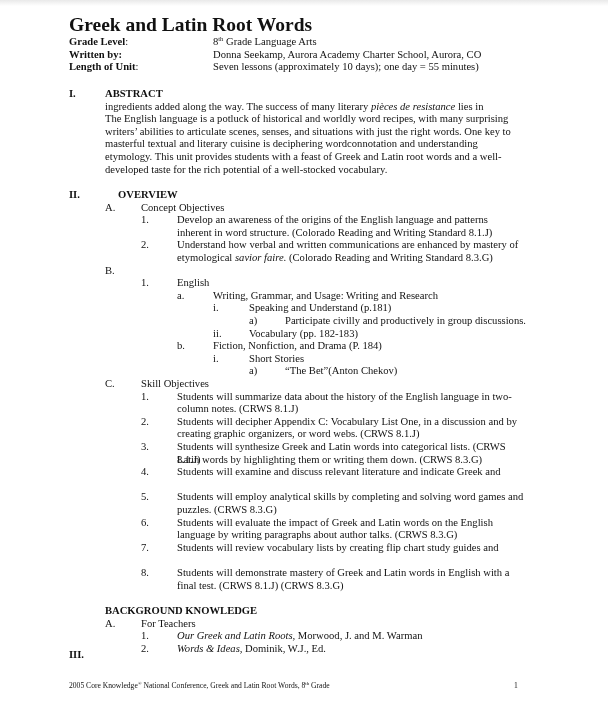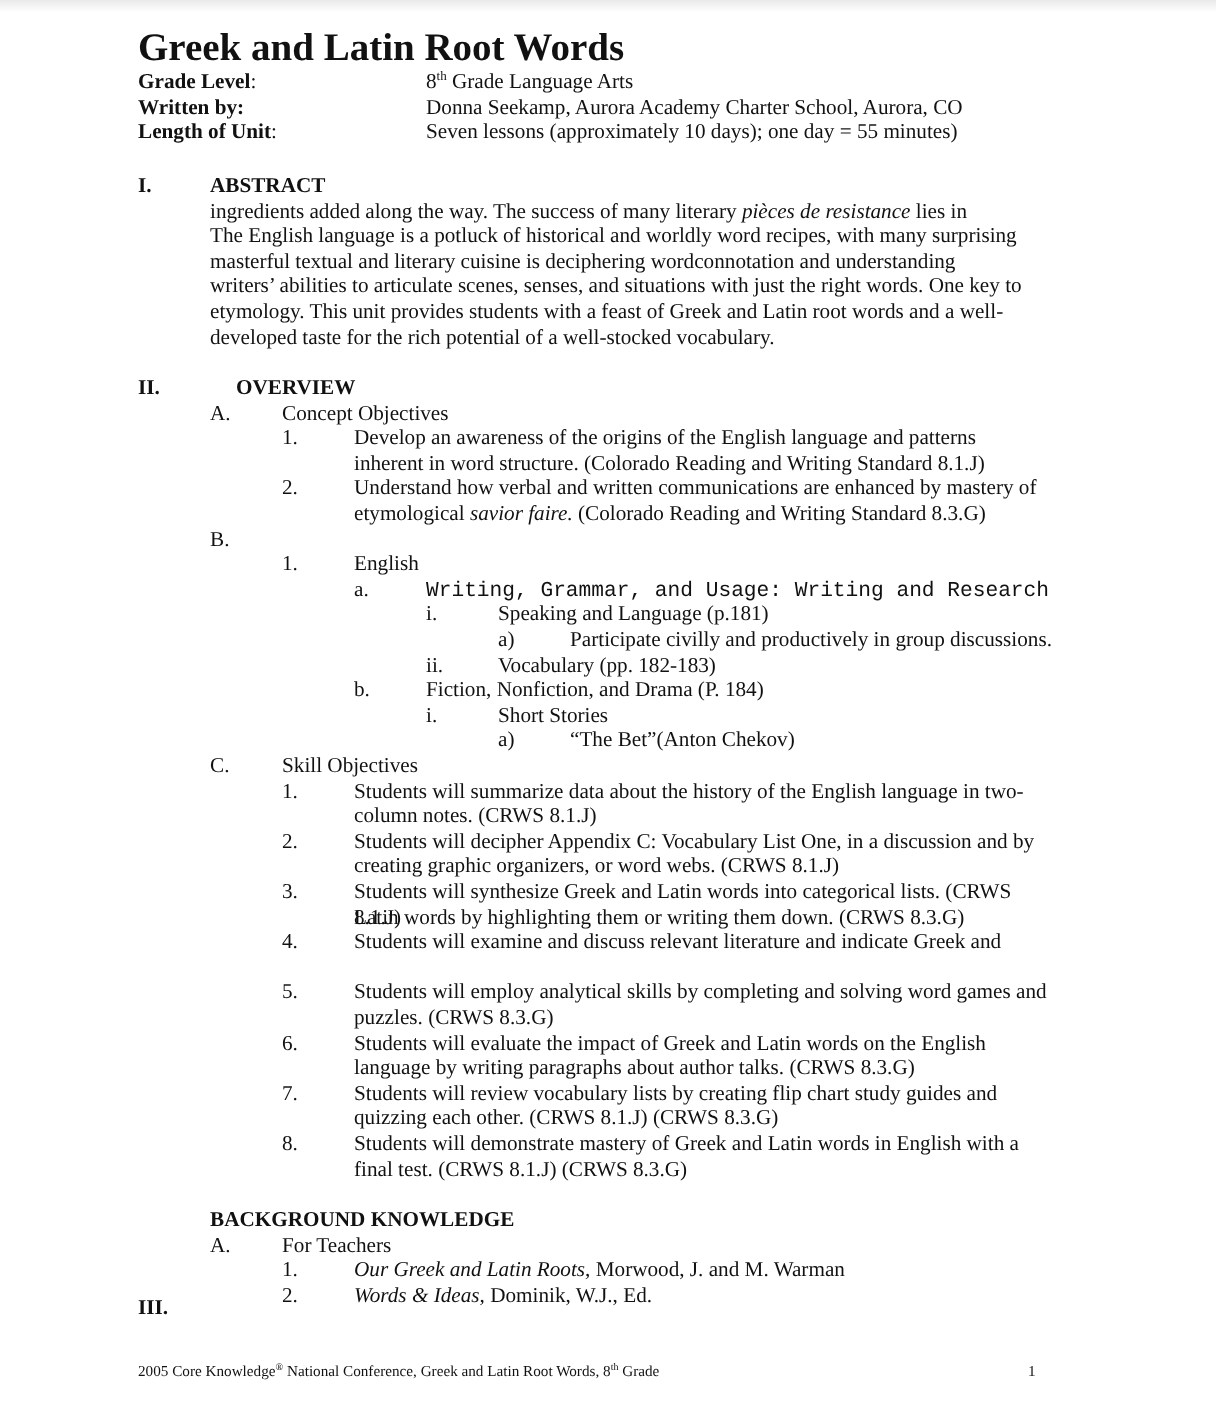--- a/index.html
+++ b/index.html
@@ -119,22 +119,22 @@
       <span class="meta-label"><span>Length of Unit</span><span class="plain">:</span></span>
       <span class="meta-value">Seven lessons (approximately 10 days); one day = 55 minutes)</span>
     </div>
   </div>
 
   <div class="num bold" style="left:69px; top:88px;">I.</div>
   <div class="line bold" style="left:105px; top:88px;">ABSTRACT</div>
   <div class="para" style="top:100.6px;">
     <span class="pline"><span>ingredients added along the way.  The success of many literary </span><i>pièces de resistance</i><span> lies in</span></span>
     <span class="pline">The English language is a potluck of historical and worldly word recipes, with many surprising</span>
+    <span class="pline">writers’ abilities to articulate scenes, senses, and situations with just the right words.  One key to</span>
     <span class="pline">masterful textual and literary cuisine is deciphering wordconnotation and understanding</span>
-    <span class="pline">writers’ abilities to articulate scenes, senses, and situations with just the right words.  One key to</span>
     <span class="pline">etymology.  This unit provides students with a feast of Greek and Latin root words and a well-</span>
     <span class="pline">developed taste for the rich potential of a well-stocked vocabulary.</span>
   </div>
 
   <div class="num bold" style="left:69px; top:189px;">II.</div>
   <div class="line bold" style="left:118px; top:189px;">OVERVIEW</div>
 
   <div class="num" style="left:105px; top:201.6px;">A.</div>
   <div class="line" style="left:141px; top:201.6px;">Concept Objectives</div>
 
@@ -145,24 +145,24 @@
   <div class="num" style="left:141px; top:239.4px;">2.</div>
   <div class="line" style="left:177px; top:239.4px;">Understand how verbal and written communications are enhanced by mastery of</div>
   <div class="line" style="left:177px; top:252px;"><span>etymological </span><i>savior faire.</i><span> (Colorado Reading and Writing Standard 8.3.G)</span></div>
 
   <div class="num" style="left:105px; top:264.6px;">B.</div>
 
   <div class="num" style="left:141px; top:277.2px;">1.</div>
   <div class="line" style="left:177px; top:277.2px;">English</div>
 
   <div class="num" style="left:177px; top:289.8px;">a.</div>
-  <div class="line" style="left:213px; top:289.8px;font-family:Liberation Mono, monospace;">Writing, Grammar, and Usage: Writing and Research</div>
+  <div class="line" style="left:213px; top:289.8px;">Writing, Grammar, and Usage: Writing and Research</div>
 
   <div class="num" style="left:213px; top:302.4px;">i.</div>
-  <div class="line" style="left:249px; top:302.4px;">Speaking and Language (p.181)</div>
+  <div class="line" style="left:249px; top:302.4px;">Speaking and Understand (p.181)</div>
 
   <div class="num" style="left:249px; top:315px;">a)</div>
   <div class="line" style="left:285px; top:315px;">Participate civilly and productively in group discussions.</div>
 
   <div class="num" style="left:213px; top:327.6px;">ii.</div>
   <div class="line" style="left:249px; top:327.6px;">Vocabulary (pp. 182-183)</div>
 
   <div class="num" style="left:177px; top:340.2px;">b.</div>
   <div class="line" style="left:213px; top:340.2px;">Fiction, Nonfiction, and Drama (P. 184)</div>
 
@@ -194,21 +194,20 @@
   <div class="num" style="left:141px; top:491.4px;">5.</div>
   <div class="line" style="left:177px; top:491.4px;">Students will employ analytical skills by completing and solving word games and</div>
   <div class="line" style="left:177px; top:504px;">puzzles. (CRWS 8.3.G)</div>
 
   <div class="num" style="left:141px; top:516.6px;">6.</div>
   <div class="line" style="left:177px; top:516.6px;">Students will evaluate the impact of Greek and Latin words on the English</div>
   <div class="line" style="left:177px; top:529.2px;">language by writing paragraphs about author talks. (CRWS 8.3.G)</div>
 
   <div class="num" style="left:141px; top:541.8px;">7.</div>
   <div class="line" style="left:177px; top:541.8px;">Students will review vocabulary lists by creating flip chart study guides and</div>
-  <div class="line" style="left:177px; top:554.4px;">quizzing each other. (CRWS 8.1.J) (CRWS 8.3.G)</div>
 
   <div class="num" style="left:141px; top:567px;">8.</div>
   <div class="line" style="left:177px; top:567px;">Students will demonstrate mastery of Greek and Latin words in English with a</div>
   <div class="line" style="left:177px; top:579.6px;">final test. (CRWS 8.1.J) (CRWS 8.3.G)</div>
 
   <div class="num bold" style="left:69px; top:605px;margin-top:44px;">III.</div>
   <div class="line bold" style="left:105px; top:605px;">BACKGROUND KNOWLEDGE</div>
 
   <div class="num" style="left:105px; top:617.6px;">A.</div>
   <div class="line" style="left:141px; top:617.6px;">For Teachers</div>

